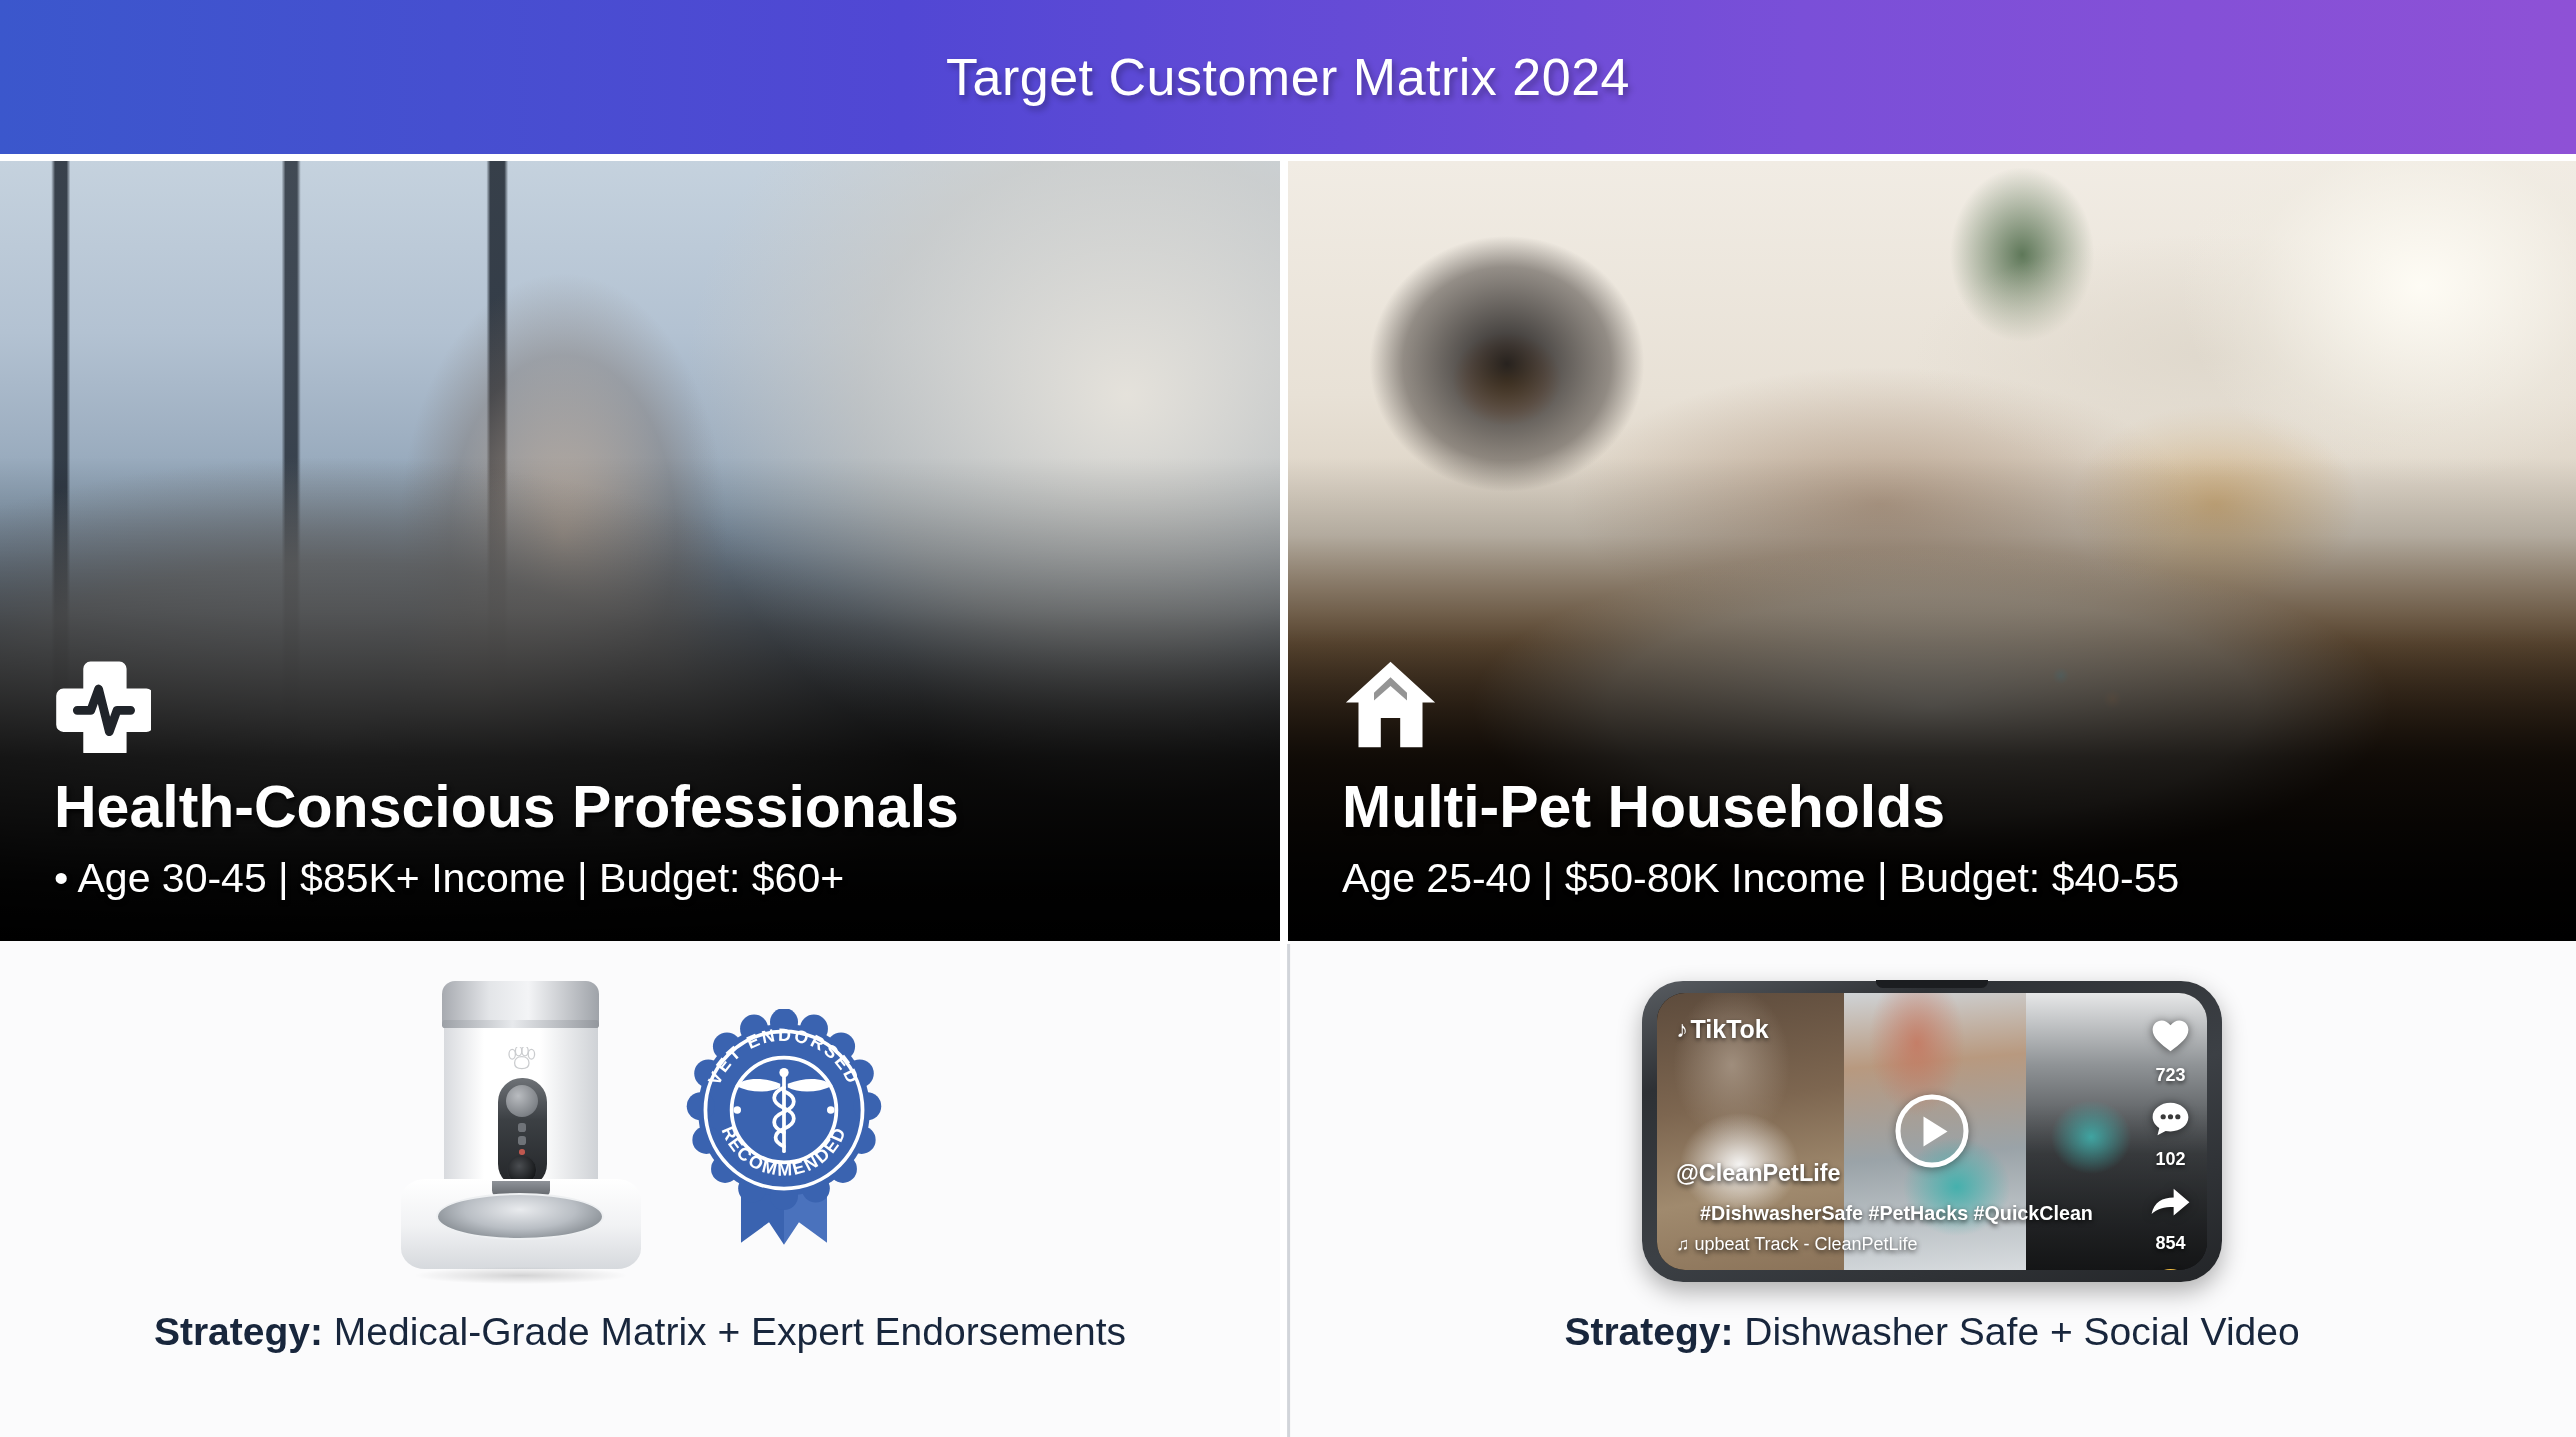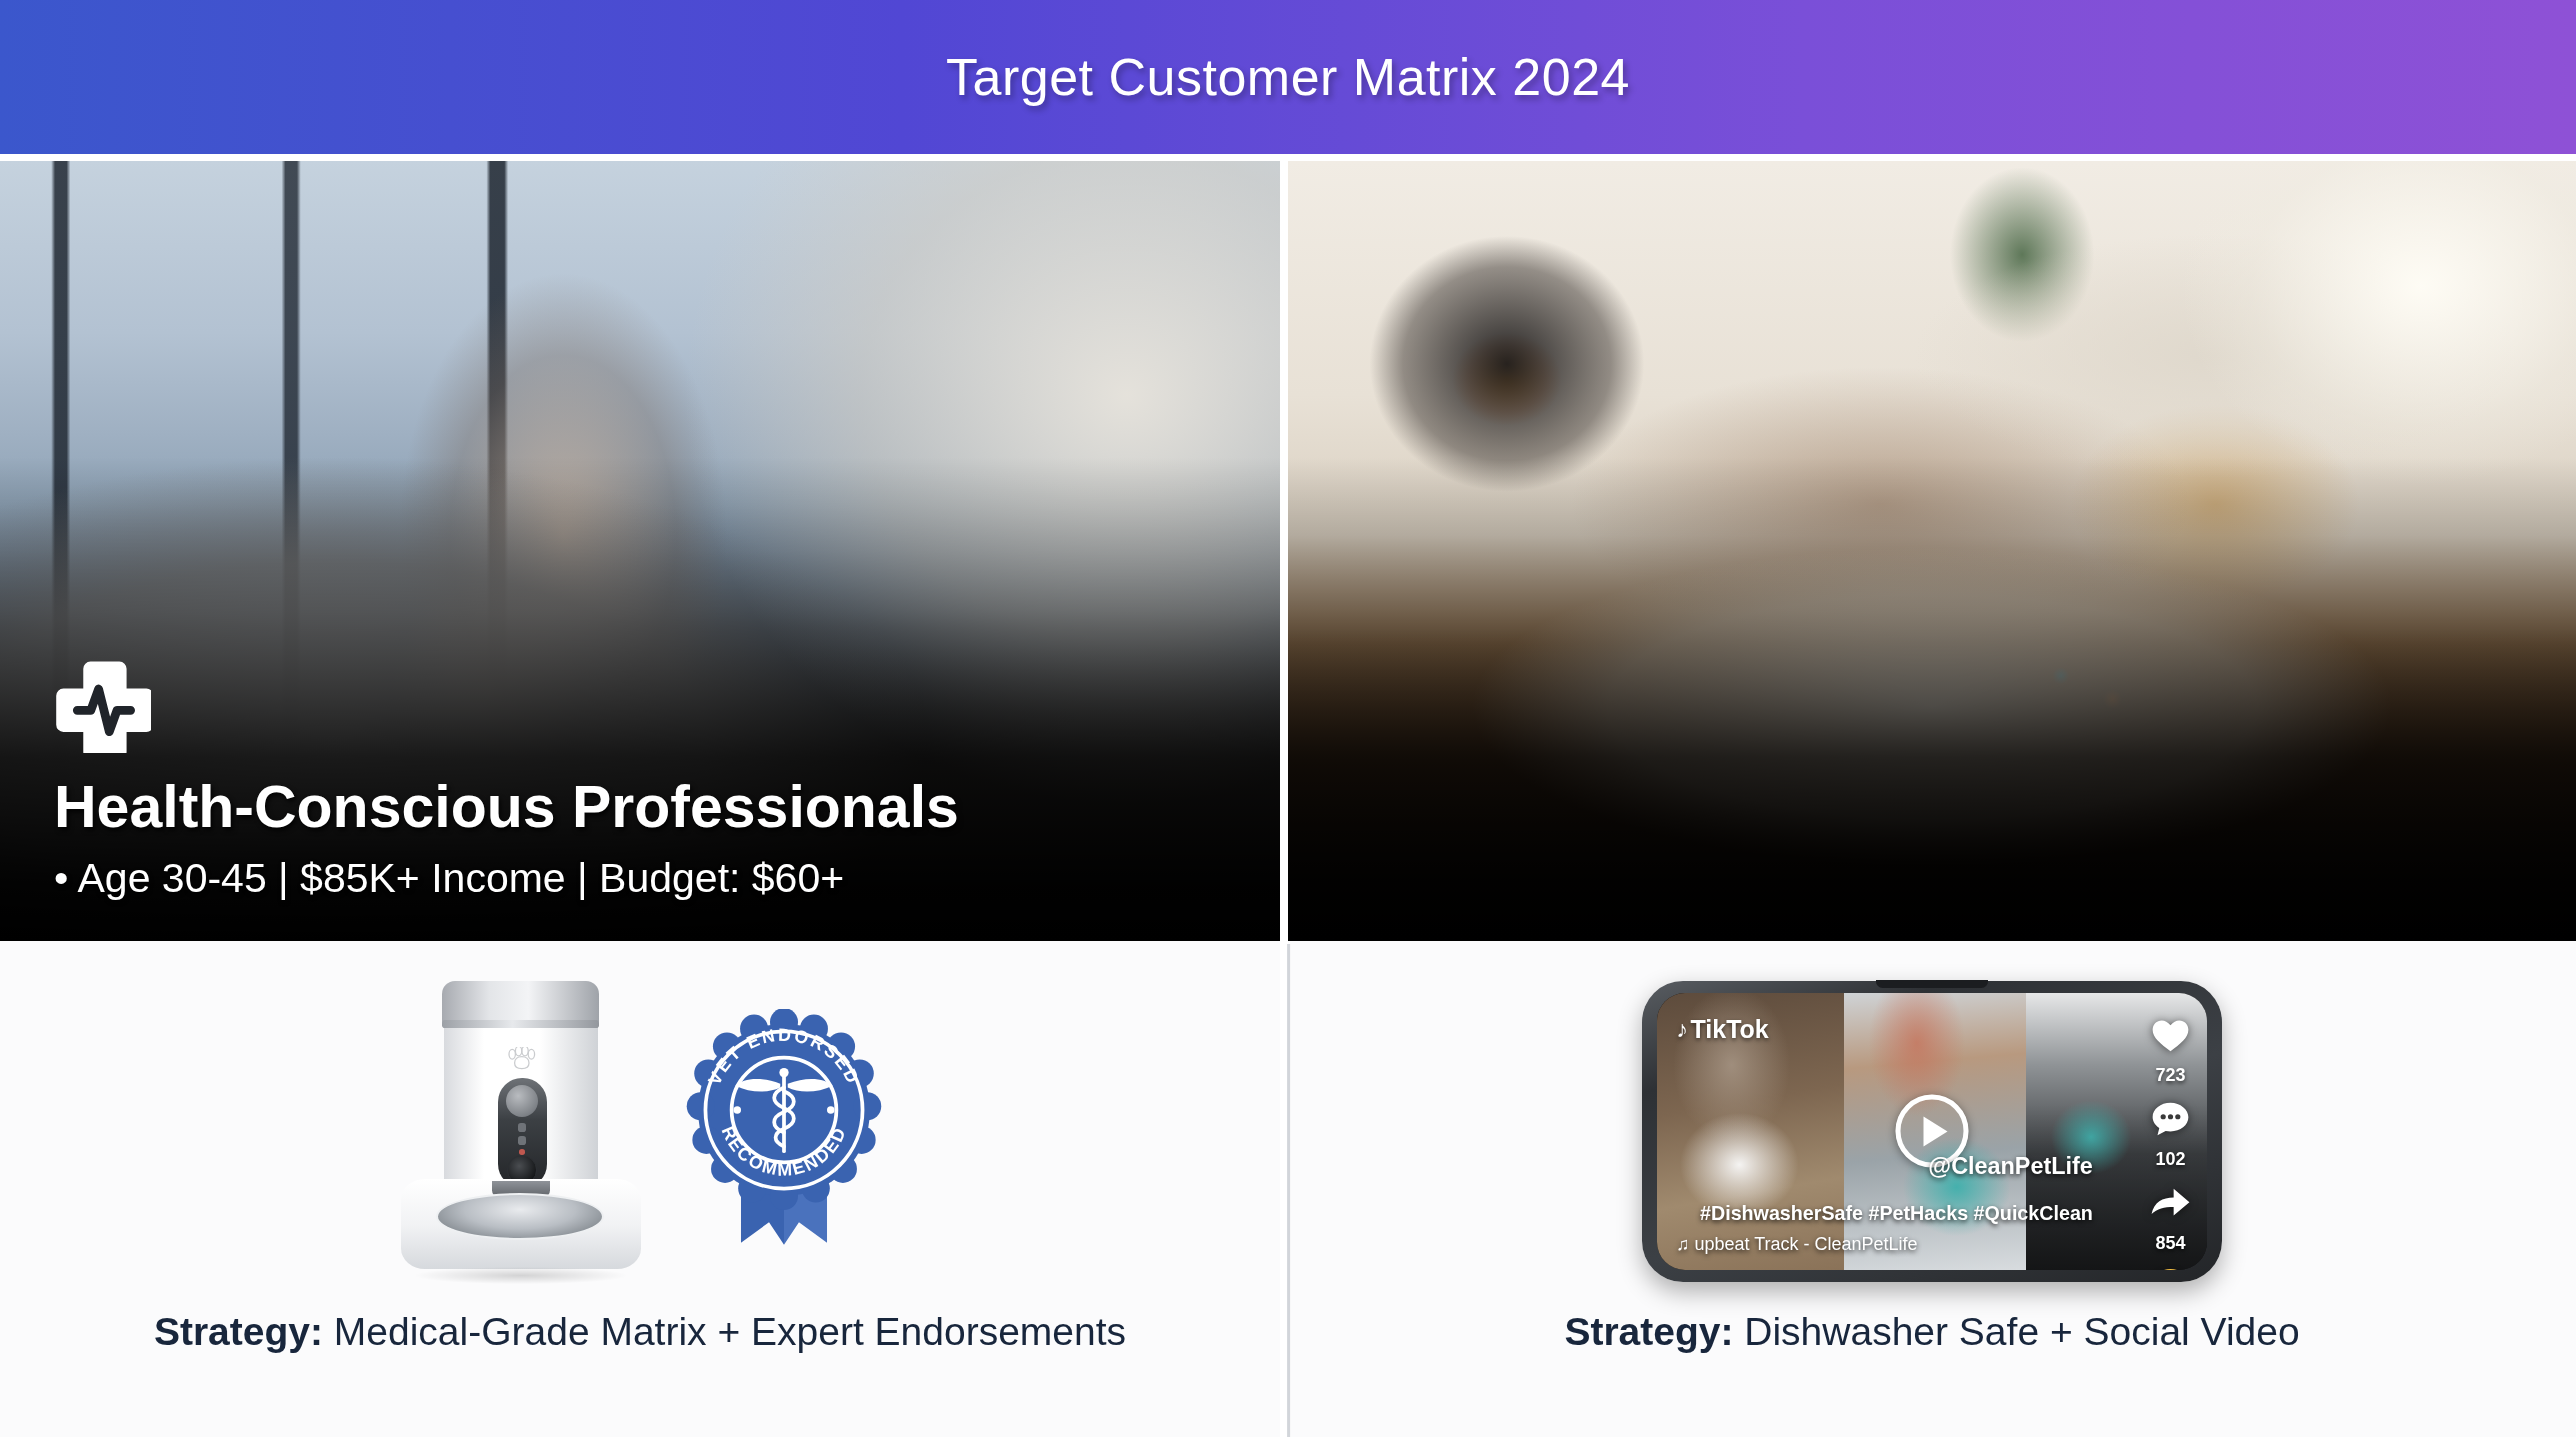--- a/index.html
+++ b/index.html
@@ -218,21 +218,21 @@
   }
   .tt-note { font-size:23.4px; line-height:1; }
   .play-btn {
     position:absolute; left:50%; top:50%; transform:translate(-50%,-50%); z-index:5;
     width:73px; height:73px; border-radius:50%;
     border:5.6px solid #fff; display:flex; align-items:center; justify-content:center;
     box-shadow:0 1.9px 9.4px rgba(0,0,0,.4);
   }
   .play-tri { width:0;height:0;border-left:24px solid #fff;border-top:15px solid transparent;border-bottom:15px solid transparent; margin-left:6.6px; }
   .tt-caption { position:absolute; left:19px; bottom:15px; z-index:5; color:#fff; text-shadow:0 1.9px 5.6px rgba(0,0,0,.8); }
-  .tt-handle { font-size:23.4px; font-weight:bold; margin-bottom:22px;text-align:right; }
+  .tt-handle { font-size:23.4px; font-weight:bold; margin-bottom:15px; }
   .tt-tags { font-size:19.7px; font-weight:bold; margin-bottom:8.4px;margin-left:24px; }
   .tt-music { font-size:18px; }
   .tt-rail { position:absolute; right:15px; top:24px; z-index:5; display:flex; flex-direction:column; align-items:center; color:#fff; }
   .tt-rail .ic { filter: drop-shadow(0 1.9px 4.7px rgba(0,0,0,.55)); }
   .tt-count { font-size:18px; font-weight:bold; margin:12px 0 15px; text-shadow:0 1.9px 4.7px rgba(0,0,0,.7); }
   .tt-avatar {
     width:43px;height:43px;border-radius:50%;
     background: radial-gradient(circle at 50% 46%, #fff 0 16%, #f5c043 18% 100%);
     display:flex;align-items:center;justify-content:center;font-size:22.5px;
     box-shadow:0 1.9px 6.6px rgba(0,0,0,.4);
@@ -347,20 +347,28 @@
           <span>Medical-Grade Matrix + Expert Endorsements</span>
         </div>
       </div>
     </div>
 
     <div class="column right">
 
       <div class="persona">
         <div class="photo photo-family"></div>
         <div class="scrim"></div>
+        <div class="persona-content">
+          <svg class="persona-icon" viewBox="0 0 100 100">
+            <path d="M50 6 L96 48 L83 48 L83 94 L60 94 L60 64 L40 64 L40 94 L17 94 L17 48 L4 48 Z" fill="#ffffff"></path>
+            <path d="M50 22 L33 38 L33 46 L50 31 L67 46 L67 38 Z" fill="#3c3c3c" opacity="0.55"></path>
+          </svg>
+          <div class="persona-title">Multi-Pet Households</div>
+          <div class="persona-meta">Age 25-40 | $50-80K Income | Budget: $40-55</div>
+        </div>
       </div>
 
       <div class="strategy">
         <div class="strategy-visual">
 
           <div class="phone">
             <div class="phone-notch"></div>
             <div class="phone-screen">
               <div class="vframe f1"></div>
               <div class="vframe f2"></div>

